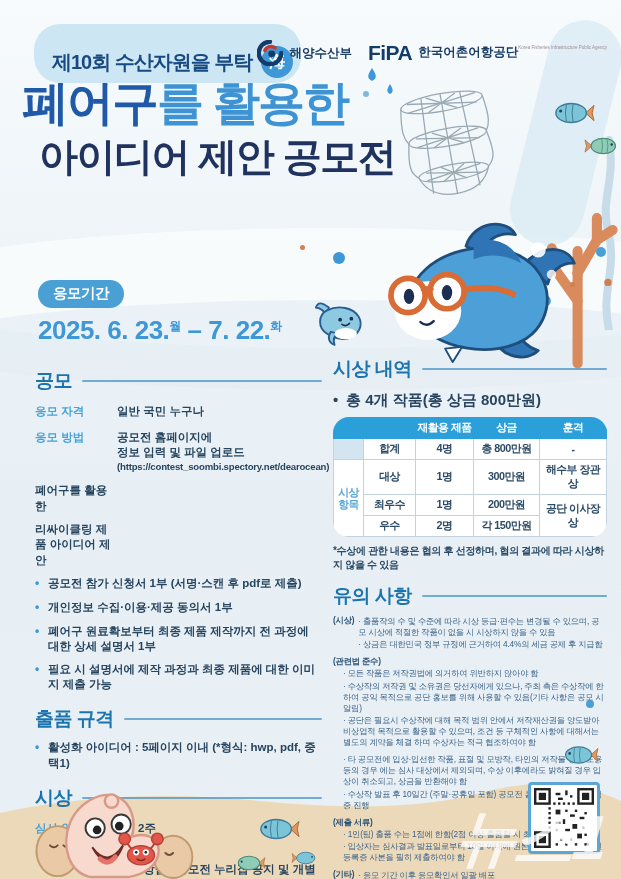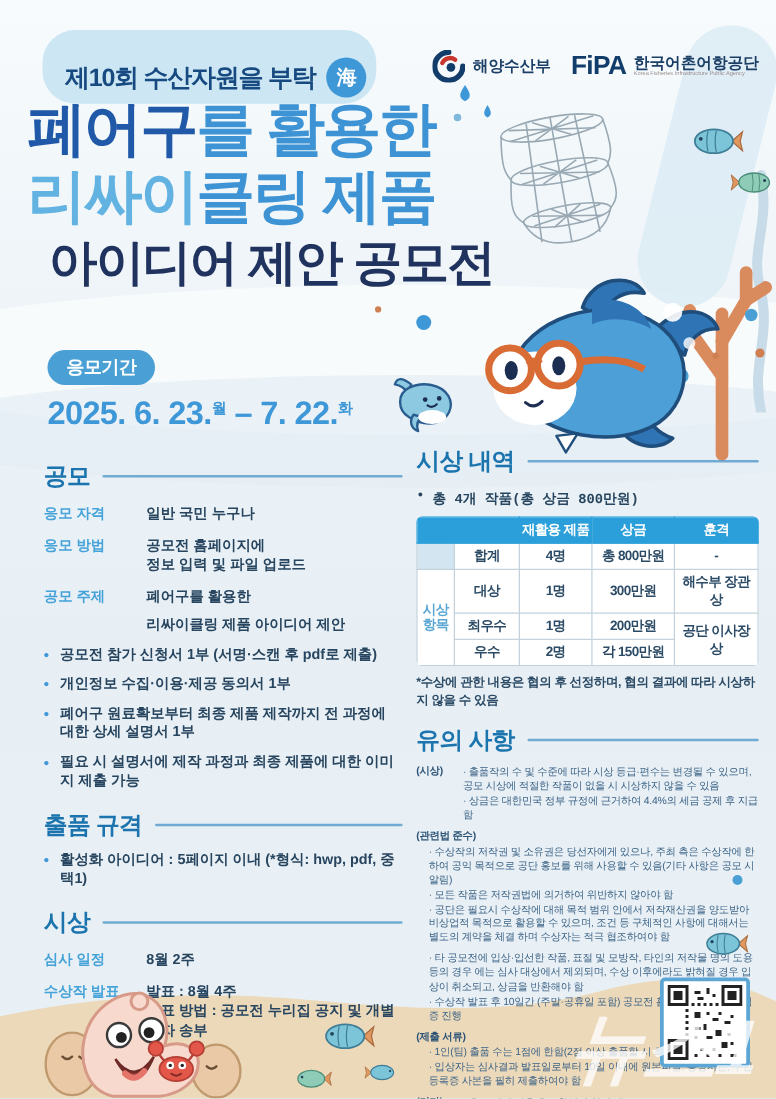--- a/index.html
+++ b/index.html
@@ -15,21 +15,21 @@
 
   
   .top-badge { position:absolute; left:34px; top:24px; z-index:2; background:#cde6f4; border-radius:26px; display:flex; align-items:center; padding:22px 8px 5px 18px; }
   .tb-text { color:#174a80; font-weight:800; font-size:20px; letter-spacing:-1px; }
   .tb-seal { width:32px; height:32px; border-radius:50%; background:#3e97d6; color:#fff; display:flex; align-items:center; justify-content:center; font-size:16px; font-weight:700; margin-left:9px; }
   .logos { position:absolute; top:40px; right:14px; z-index:2; display:flex; align-items:center; gap:16px;margin-left:44px; }
   .mof { display:flex; align-items:center; gap:6px; }
   .mof-name { font-size:12.5px; font-weight:700; color:#1c3f66; }
   .fipa { display:flex; align-items:center; gap:6px; }
   .fipa-abbr { font-size:21px; font-weight:900; color:#123d6b; letter-spacing:-0.5px; }
-  .fipa-col { display:flex; flex-direction:column; line-height:1.1; }
+  .fipa-col { display:flex; flex-direction:row; line-height:1.1; }
   .fipa-name { font-size:12.5px; font-weight:800; color:#1c3f66; }
   .fipa-sub { font-size:4.5px; color:#9b8f8f; }
 
   .title { position:absolute; left:22px; top:76px; z-index:2; line-height:54px; font-weight:900; letter-spacing:-2px; font-size:47px; white-space:nowrap; }
   .t-dark { color:#2059a8; } .t-mid { color:#3d93d4; } .t-light { color:#62b3e2; }
   .t-l3 { font-size:39px; letter-spacing:-1.5px; color:#20335f;margin-left:17px; }
 
   .period { position:absolute; left:38px; top:280px; z-index:2; }
   .period-badge { display:inline-block; background:#4aa0d5; color:#fff; font-size:14.5px; font-weight:800; padding:4px 15px 5px; border-radius:17px; letter-spacing:-0.5px; }
   .period-date { margin-top:7px; color:#3e97d6; font-size:26px; font-weight:800; letter-spacing:-0.5px; white-space:nowrap;text-align:right; }
@@ -47,35 +47,35 @@
   .info-lines .url { font-size:9.6px; letter-spacing:-0.2px; }
   .info-lines .gap { margin-top:7px; }
 
   .bullets { margin-top:6px; }
   .bullet { display:grid; grid-template-columns:13px 1fr; font-size:11.5px; line-height:1.32; color:#27455f; font-weight:700; margin-top:8px; }
   .bullet::before { content:"•"; color:#3e97d6; font-size:12px; }
 
   .mt18 { margin-top:18px; } .mt14 { margin-top:14px; } .mt12 { margin-top:12px; }
 
   
-  .p-bullet { display:grid; grid-template-columns:13px 1fr; font-size:11px; font-weight:800; color:#27455f; margin-top:9px;font-family:Liberation Mono, monospace; }
+  .p-bullet { display:grid; grid-template-columns:13px 1fr; font-size:15px; font-weight:800; color:#27455f; margin-top:9px; }
   .p-bullet::before { content:"•"; color:#27455f; }
-  .p-table { width:100%; border-collapse:collapse; table-layout:fixed; margin-top:7px; font-size:10.8px; border-radius:5px; overflow:hidden; }
+  .p-table { width:100%; border-collapse:collapse; table-layout:fixed; margin-top:7px; font-size:10.8px; border-radius:16px; overflow:hidden; }
   .p-table th,.p-table td { border:1px solid #c3d2dc; text-align:center; padding:3px 1px; letter-spacing:-0.5px; }
   .p-table thead th { background:#2b9fd9; color:#fff; font-weight:800; border-color:#2b9fd9; }
   .row-sum td { background:#d2e5f1; color:#2e8ac7; font-weight:800; }
   .p-table tbody td { background:#fff; color:#2c4b66; font-weight:700; }
   .p-table td.grp { color:#5aa7d4; font-weight:800; background:#fff; line-height:1.15;margin-top:36px; }
   .row-sum td.grp { background:#d2e5f1; }
   .p-note { margin-top:7px; font-size:10px; line-height:1.35; color:#2c4b66; font-weight:600; letter-spacing:-0.3px; }
 
   
   .note-group { margin-top:6px; font-size:8.3px; line-height:1.34; color:#3c6386; font-weight:500; letter-spacing:-0.2px; }
   .ng-label { font-weight:800; color:#2c5375; }
-  .note-group.inline { display:grid; grid-template-columns:auto 1fr; column-gap:16px; }
+  .note-group.inline { display:grid; grid-template-columns:auto 1fr; column-gap:4px; }
   .note-group.block .ng-items { padding-left:10px; }
   .ng-item { margin-top:1px; }
 
   
   .net { position:absolute; left:390px; top:86px; z-index:1; transform:rotate(-10deg); }
   .fish-tr1 { position:absolute; left:553px; top:100px; z-index:1; }
   .fish-tr2 { position:absolute; left:580px; top:133px; z-index:1; transform:scale(.8) scaleX(-1); }
   .coral { position:absolute; left:527px; top:158px; z-index:1; }
   .seaweed { position:absolute; left:596px; top:120px; z-index:0; }
   .mascot { position:absolute; left:352px; top:203px; z-index:2; }
@@ -119,21 +119,20 @@
       <span class="fipa-abbr">FiPA</span>
       <span class="fipa-col">
         <span class="fipa-name">한국어촌어항공단</span>
         <span class="fipa-sub">Korea Fisheries Infrastructure Public Agency</span>
       </span>
     </div>
   </div>
 
   <div class="title">
     <div><span class="t-dark">폐어구</span><span class="t-mid">를 활용한</span></div>
-    <div><span class="t-light">리싸이</span><span class="t-mid">클링 제품</span></div>
     <div class="t-l3">아이디어 제안 공모전</div>
   </div>
 
   <svg class="net" width="118" height="118" viewBox="0 0 120 120">
     <g fill="none" stroke="#8fa0ab" stroke-width="1.3" opacity=".9">
       <ellipse cx="60" cy="16" rx="42" ry="9"></ellipse>
       <path d="M18,16 C14,40 16,46 20,52 M102,16 C106,40 104,46 100,52"></path>
       <ellipse cx="60" cy="52" rx="40" ry="9"></ellipse>
       <path d="M20,52 C15,76 17,82 24,88 M100,52 C105,76 103,82 96,88"></path>
       <ellipse cx="60" cy="88" rx="36" ry="8"></ellipse>
@@ -232,24 +231,24 @@
       <span class="info-label">응모 자격</span>
       <div class="info-lines">
           <div>일반 국민 누구나</div>
         </div>
     </div>
     <div class="info-row">
       <span class="info-label">응모 방법</span>
       <div class="info-lines">
         <div>공모전 홈페이지에</div>
         <div>정보 입력 및 파일 업로드</div>
+        <div class="url">(https://contest_soombi.spectory.net/dearocean)</div>
       </div>
     </div>
     <div class="info-row">
-      <span class="info-label">공모 주제</span>
       <div class="info-lines">
         <div>폐어구를 활용한</div>
         <div class="gap">리싸이클링 제품 아이디어 제안</div>
       </div>
     </div>
 
     <div class="bullets">
       <div class="bullet">
           <span>공모전 참가 신청서 1부 (서명·스캔 후 pdf로 제출)</span>
         </div>
@@ -358,22 +357,22 @@
     <div class="note-group inline">
       <span class="ng-label">(시상)</span>
       <div class="ng-items">
         <div class="ng-item">· 출품작의 수 및 수준에 따라 시상 등급·편수는 변경될 수 있으며, 공모 시상에 적절한 작품이 없을 시 시상하지 않을 수 있음</div>
         <div class="ng-item">· 상금은 대한민국 정부 규정에 근거하여 4.4%의 세금 공제 후 지급함</div>
       </div>
     </div>
     <div class="note-group block">
       <div class="ng-label">(관련법 준수)</div>
       <div class="ng-items">
+        <div class="ng-item">· 모든 작품은 저작권법에 의거하여 위반하지 않아야 함</div>
         <div class="ng-item">· 수상작의 저작권 및 소유권은 당선자에게 있으나, 주최 측은 수상작에 한하여 공익 목적으로 공단 홍보를 위해 사용할 수 있음(기타 사항은 공모 시 알림)</div>
-        <div class="ng-item">· 모든 작품은 저작권법에 의거하여 위반하지 않아야 함</div>
         <div class="ng-item">· 공단은 필요시 수상작에 대해 목적 범위 안에서 저작재산권을 양도받아 비상업적 목적으로 활용할 수 있으며, 조건 등 구체적인 사항에 대해서는 별도의 계약을 체결 하며 수상자는 적극 협조하여야 함</div>
       </div>
     </div>
     <div class="note-group block">
       <div class="ng-items">
         <div class="ng-item">· 타 공모전에 입상·입선한 작품, 표절 및 모방작, 타인의 저작물 명의 도용 등의 경우 에는 심사 대상에서 제외되며, 수상 이후에라도 밝혀질 경우 입상이 취소되고, 상금을 반환해야 함</div>
         <div class="ng-item">· 수상작 발표 후 10일간 (주말·공휴일 포함) 공모전 홈페이지 통해 공개검증 진행</div>
       </div>
     </div>
     <div class="note-group block">

